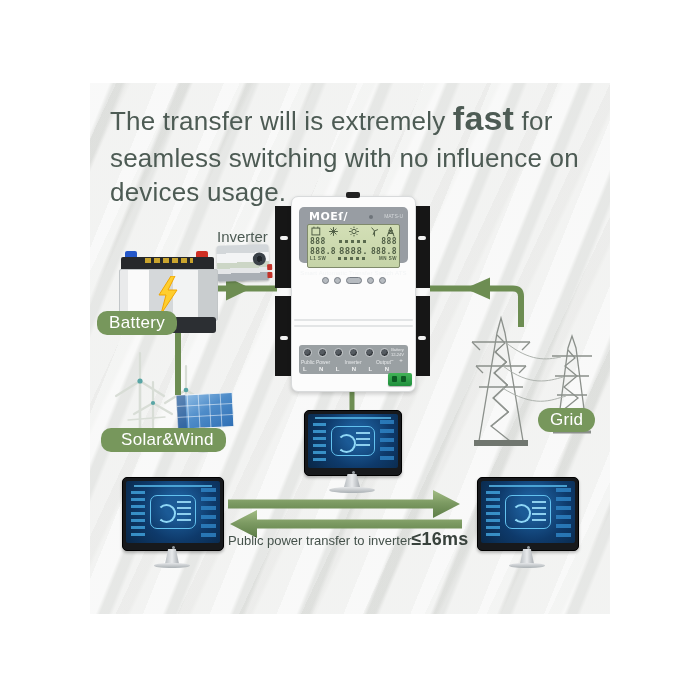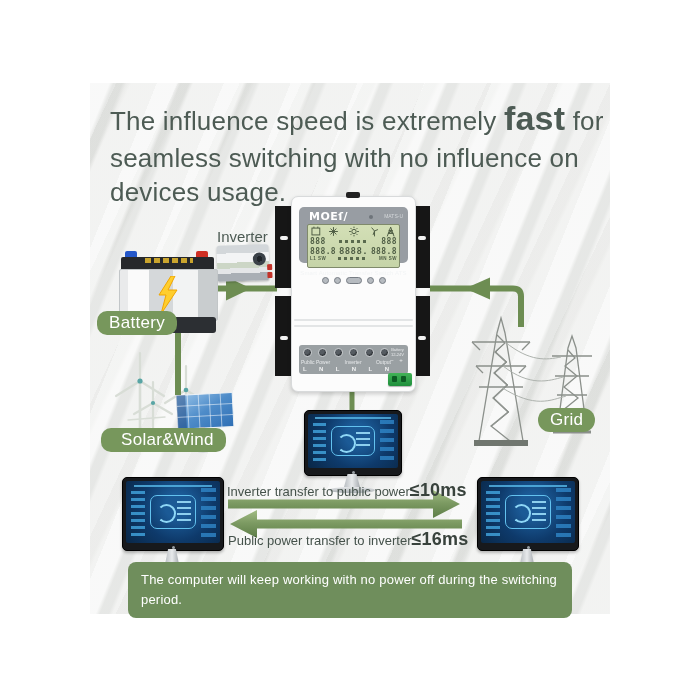--- a/index.html
+++ b/index.html
@@ -127,21 +127,21 @@
 
   .notice{position:absolute;left:128px;top:562px;width:418px;background:#6f8e5c;color:#fff;
     font-size:13px;line-height:1.5;padding:8px 13px 9px;border-radius:8px;letter-spacing:.2px;}
 </style>
 </head>
 <body>
 
 <div class="stage">
   <div class="canvas"></div>
 
-  <div class="heading"><span>The influence speed is extremely</span> <b>fast</b> <span>for seamless switching with no influence on devices usage.</span></div>
+  <div class="heading"><span>The transfer will is extremely</span> <b>fast</b> <span>for seamless switching with no influence on devices usage.</span></div>
 
   <svg class="overlay" viewBox="0 0 700 700">
 
     <g stroke="#d8ddd6" stroke-width="2.2" fill="none" stroke-linecap="round">
       <path d="M140,381 L140,353 M140,381 L116,396 M140,381 L164,396"></path>
       <path d="M140,381 L140,448" stroke-width="2.6"></path>
       <path d="M186,390 L186,366 M186,390 L165,403 M186,390 L207,403"></path>
       <path d="M186,390 L186,446" stroke-width="2.4"></path>
       <path d="M153,403 L153,382 M153,403 L134,414 M153,403 L172,414"></path>
       <path d="M153,403 L153,448" stroke-width="2.2"></path>
@@ -378,17 +378,15 @@
           <div class="d-rows"></div>
         </div>
         <div class="d-right"></div>
       </div>
       <div class="chindot"></div>
     </div>
     <div class="neck"></div>
     <div class="foot"></div>
   </div>
 
-  <div class="tline tline1"><span>Inverter transfer to public power</span><b>≤10ms</b></div>
   <div class="tline tline2"><span>Public power transfer to inverter</span><b>≤16ms</b></div>
 
-  <div class="notice">The computer will keep working with no power off during the switching period.</div>
 </div>
 
 </body></html>

